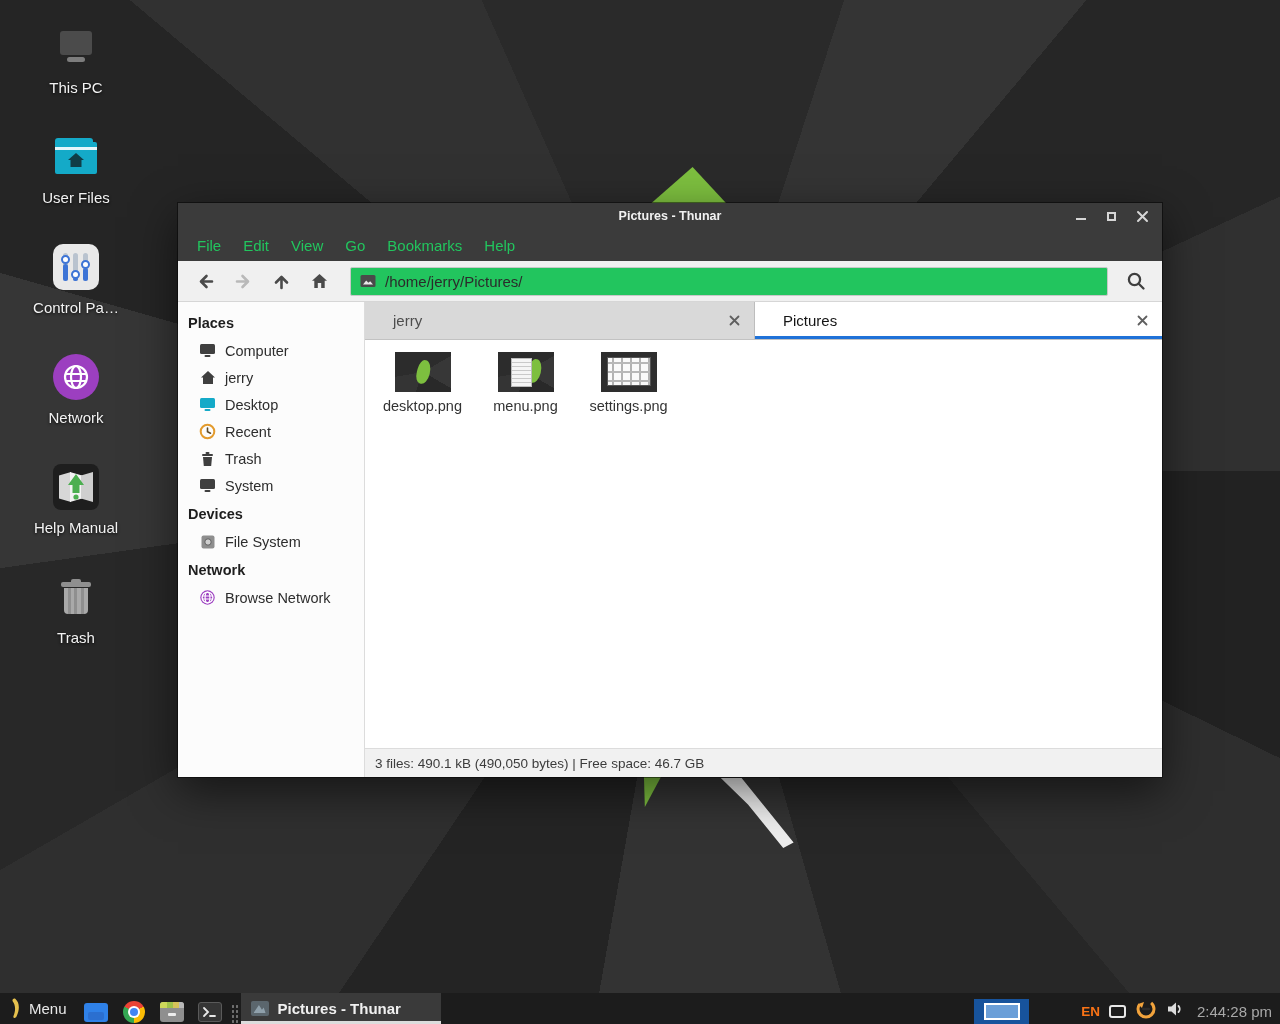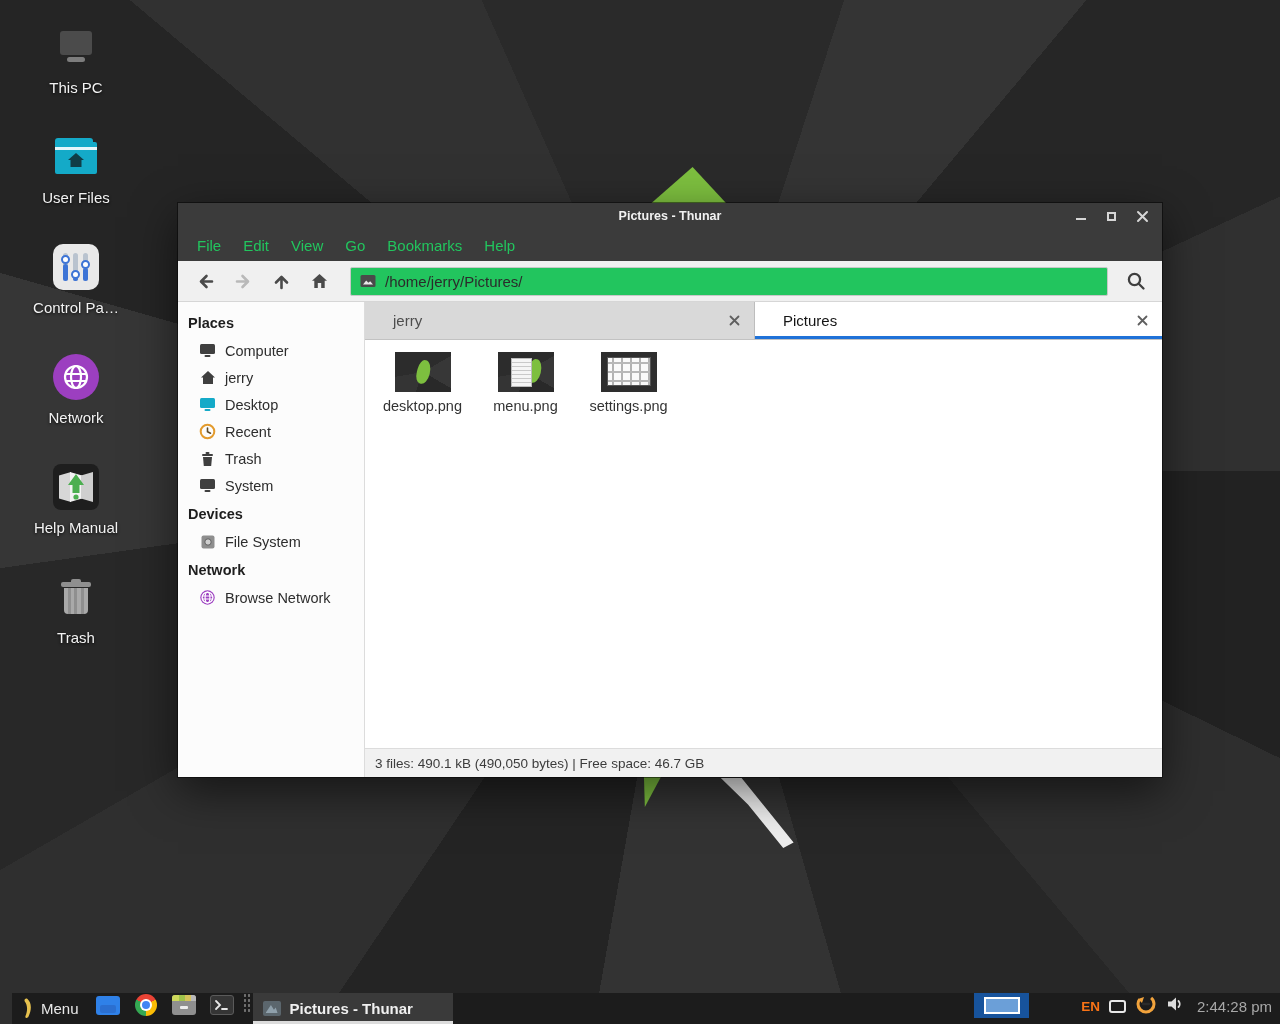--- a/index.html
+++ b/index.html
@@ -107,21 +107,21 @@
     background-image:repeating-linear-gradient(180deg, transparent 0 3px, #c9c9c9 3px 4px); }
   .thumb-settings { background:#2e2e2e; }
   .thumb-settings .win { position:absolute; left:6px; top:5px; width:44px; height:29px; background:#fafafa; border:1px solid #555;
     background-image:repeating-linear-gradient(180deg, transparent 0 4px, #b8b8b8 4px 6px, transparent 6px 9px),
                      repeating-linear-gradient(90deg, transparent 0 4px, rgba(120,120,120,.55) 4px 6px, transparent 6px 9px); }
   .fname { margin-top:6px; font-size:14.5px; color:#333; }
 
   .statusbar { height:29px; background:#f1f1f1; border-top:1px solid #dcdcdc; display:flex; align-items:center; padding:0 10px; font-size:13.5px; color:#3c3c3c; }
 
   
-  .taskbar { position:absolute; left:12px; right:0; bottom:0; height:31px; background:#1c1c1c; z-index:50; display:flex; align-items:flex-start; }
+  .taskbar { position:absolute; left:0; right:0; bottom:0; height:31px; background:#1c1c1c; z-index:50; display:flex; align-items:flex-end; }
   .menu-btn { height:31px; display:flex; align-items:center; gap:7px; padding:0 10px 0 7px; }
   .menu-label { font-size:15px; color:#e8e8e8; }
   .tb-icon { width:24px; height:24px; margin:0 7px; display:flex; align-items:center; justify-content:center; flex:none; }
   .ic-bluewin { width:24px; height:19px; background:#2f81e8; border-radius:3px; position:relative; }
   .ic-bluewin::after { content:""; position:absolute; left:4px; right:4px; top:9px; bottom:2px; background:#2b6fd0; border-radius:2px; }
   .ic-chrome { width:22px; height:22px; border-radius:50%; position:relative;
     background: conic-gradient(from 60deg, #fbbc05 0 120deg, #34a853 120deg 240deg, #ea4335 240deg 360deg); }
   .ic-chrome::before { content:""; position:absolute; left:5px; top:5px; width:12px; height:12px; background:#fff; border-radius:50%; }
   .ic-chrome::after { content:""; position:absolute; left:7px; top:7px; width:8px; height:8px; background:#4285f4; border-radius:50%; }
   .ic-cabinet { width:24px; height:20px; background:#8f8f8f; border-radius:3px; position:relative; overflow:hidden; }

